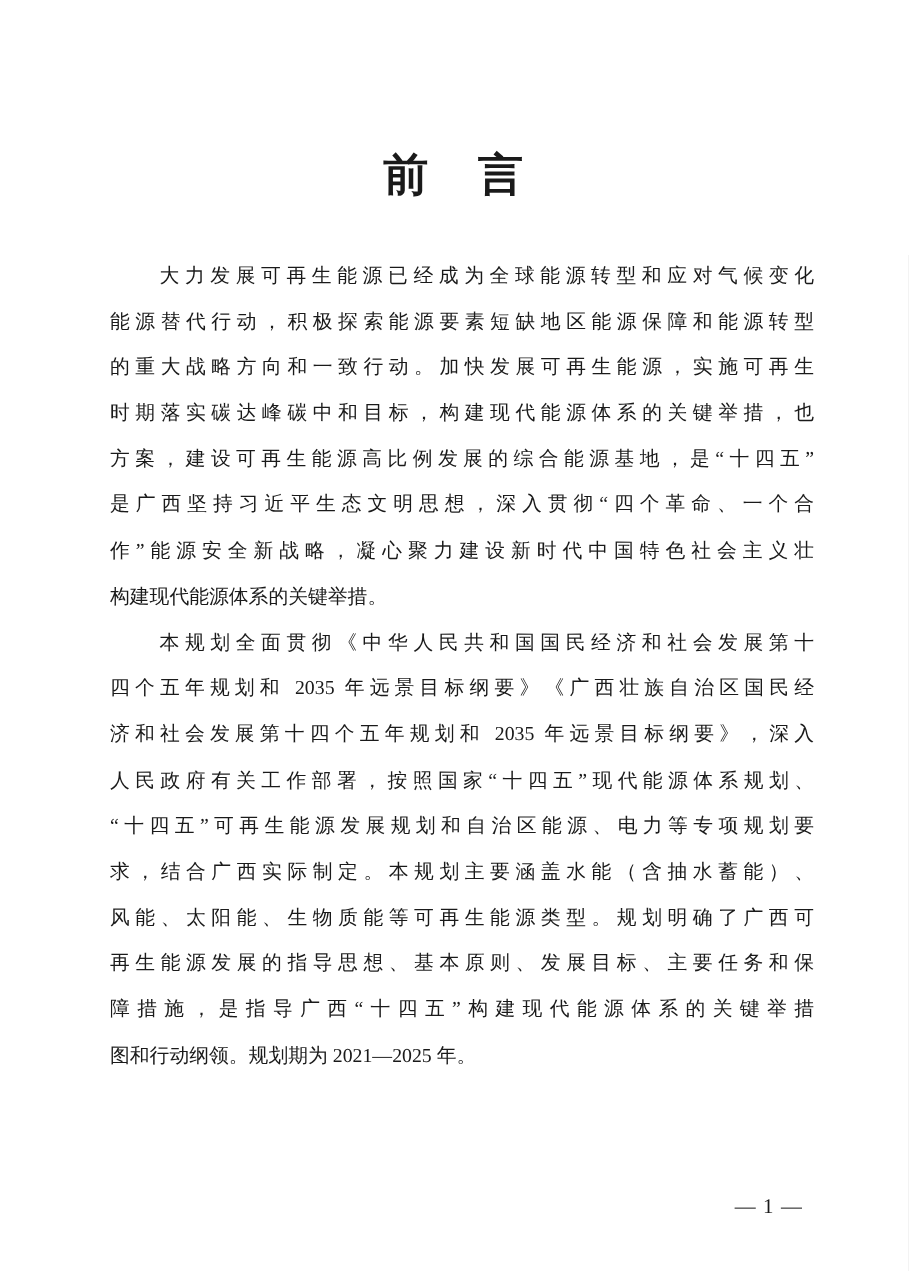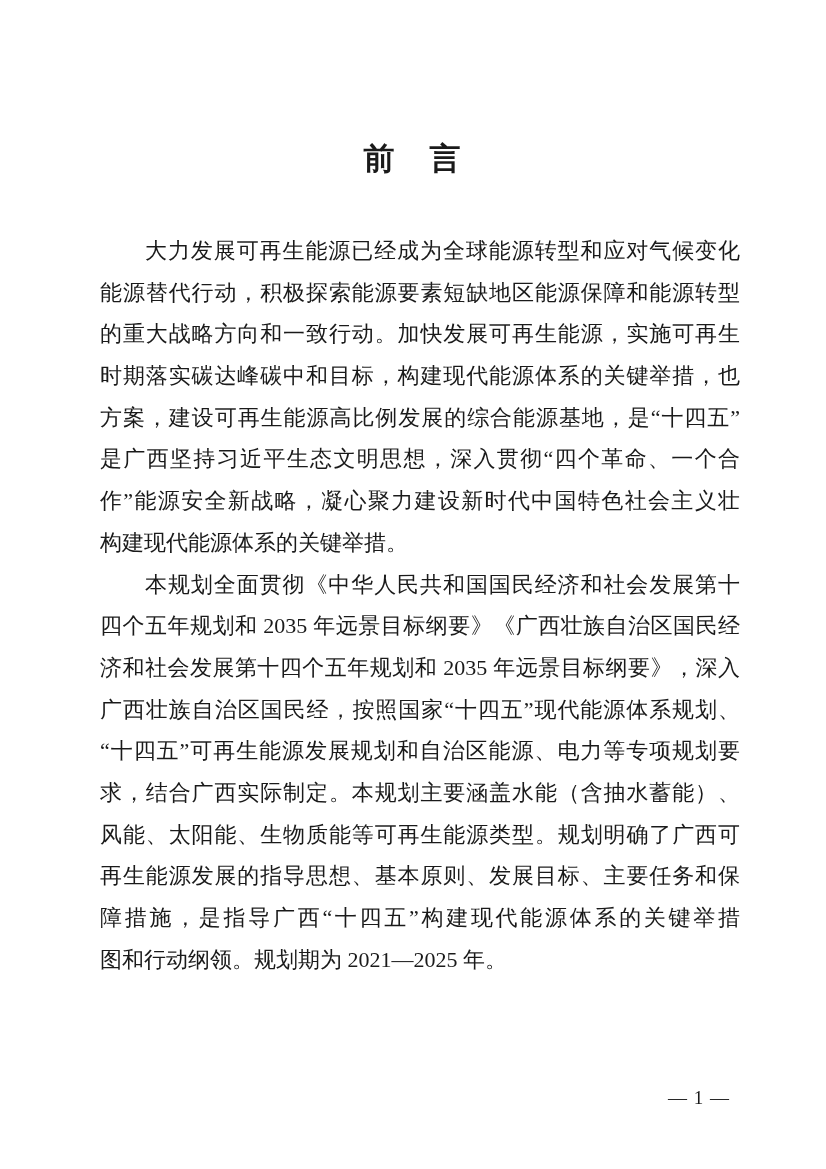--- a/index.html
+++ b/index.html
@@ -16,37 +16,37 @@
     overflow: hidden;
     font-family: "Liberation Serif", "DejaVu Serif", serif;
     color: #1a1a1a;
   }
   .doc-title {
     position: absolute;
     top: 141px;
     left: 0;
     right: 0;
     text-align: center;
-    font-size: 31px;
+    font-size: 41px;
     line-height: 36px;
     font-weight: bold;
     letter-spacing: 2px;
   }
   .text-body {
     position: absolute;
     top: 230px;
     left: 100px;
     width: 640px;
   }
   .paragraph {
     margin: 0;
     padding: 0;
   }
   .line {
-    font-size: 22px;
+    font-size: 18px;
     line-height: 41.7px;
     height: 41.7px;
     overflow: hidden;
     text-align: justify;
     text-align-last: justify;
     text-justify: inter-character;
     white-space: normal;
   }
   .line.first {
     text-indent: 45px;
@@ -78,21 +78,21 @@
         <div class="line">时期落实碳达峰碳中和目标，构建现代能源体系的关键举措，也</div>
         <div class="line">方案，建设可再生能源高比例发展的综合能源基地，是“十四五”</div>
         <div class="line">是广西坚持习近平生态文明思想，深入贯彻“四个革命、一个合</div>
         <div class="line">作”能源安全新战略，凝心聚力建设新时代中国特色社会主义壮</div>
         <div class="line last">构建现代能源体系的关键举措。</div>
       </div>
       <div class="paragraph">
         <div class="line first">本规划全面贯彻《中华人民共和国国民经济和社会发展第十</div>
         <div class="line">四个五年规划和 2035 年远景目标纲要》《广西壮族自治区国民经</div>
         <div class="line">济和社会发展第十四个五年规划和 2035 年远景目标纲要》，深入</div>
-        <div class="line">广西壮族自治区国民经，按照国家“十四五”现代能源体系规划、</div>
+        <div class="line">人民政府有关工作部署，按照国家“十四五”现代能源体系规划、</div>
         <div class="line">“十四五”可再生能源发展规划和自治区能源、电力等专项规划要</div>
         <div class="line">求，结合广西实际制定。本规划主要涵盖水能（含抽水蓄能）、</div>
         <div class="line">风能、太阳能、生物质能等可再生能源类型。规划明确了广西可</div>
         <div class="line">再生能源发展的指导思想、基本原则、发展目标、主要任务和保</div>
         <div class="line">障措施，是指导广西“十四五”构建现代能源体系的关键举措</div>
         <div class="line last">图和行动纲领。规划期为 2021—2025 年。</div>
       </div>
     </div>
 
   <div class="page-number">— 1 —</div>

